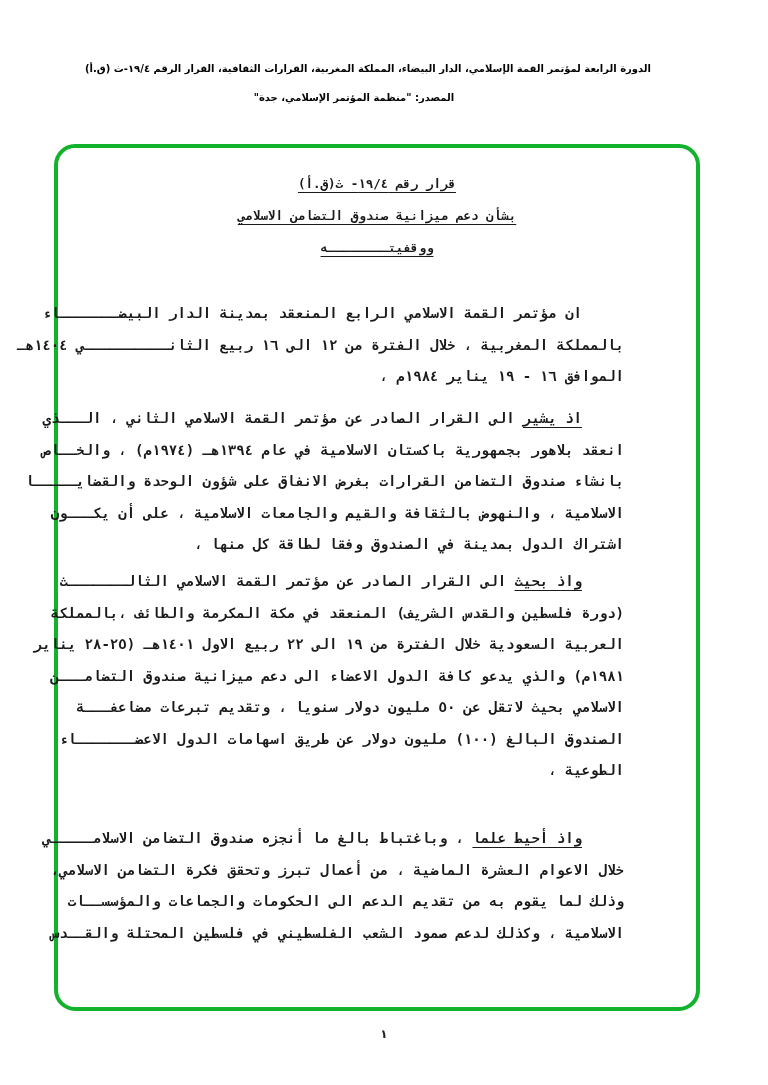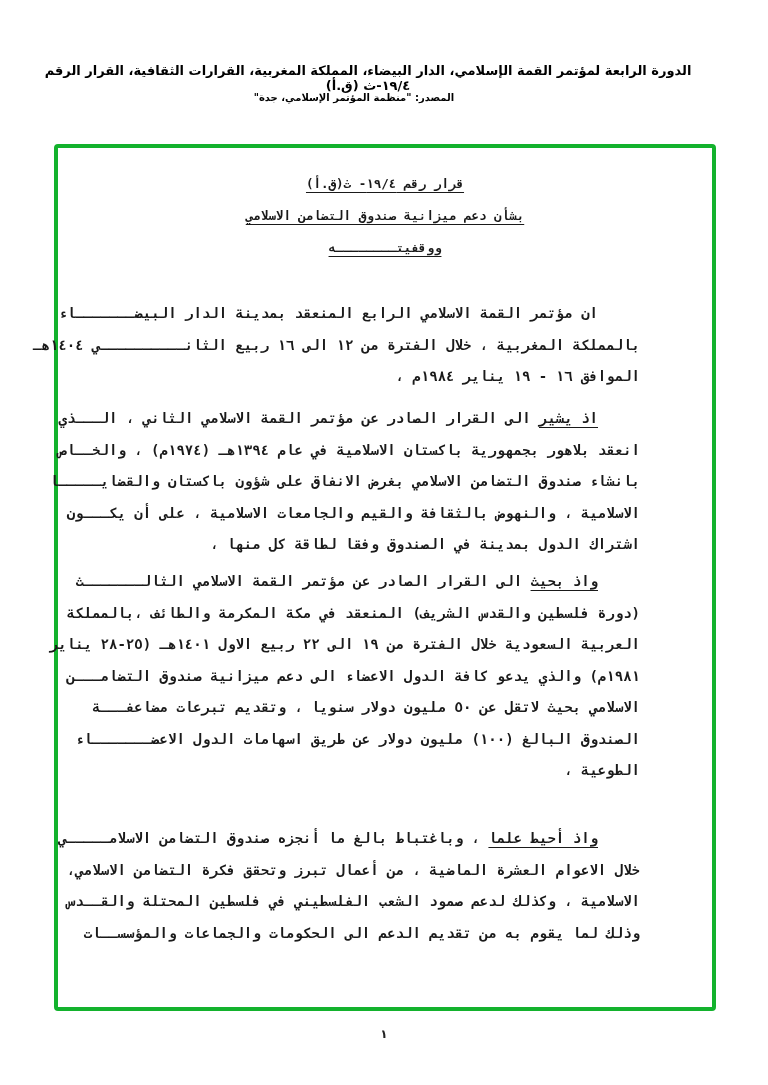--- a/index.html
+++ b/index.html
@@ -1,24 +1,24 @@
 <!DOCTYPE html>
 <html lang="ar" dir="rtl"><head>
 <meta charset="utf-8">
 <style>
   html, body { margin:0; padding:0; background:#ffffff; }
   body { width:768px; height:1085px; position:relative; overflow:hidden;
          font-family:"DejaVu Sans", sans-serif; color:#111; }
   .hdr-title { position:absolute; top:63px; left:40px; right:72px; text-align:center;
-               font-family:"DejaVu Sans", sans-serif; font-weight:bold; font-size:13px; color:#000;
+               font-family:"DejaVu Sans", sans-serif; font-weight:bold; font-size:10px; color:#000;
                letter-spacing:-0.2px; }
   .hdr-source { position:absolute; top:92px; left:200px; right:260px; text-align:center;
                 font-weight:bold; font-size:10px; color:#000; }
   .frame { position:absolute; left:54px; top:144px; width:638px; height:859px;
-           border:4px solid #13b22d; border-radius:4px; box-sizing:content-box;padding-left:16px; }
+           border:4px solid #13b22d; border-radius:21px; box-sizing:content-box; }
   .doc { position:absolute; left:0; right:0; top:0; bottom:0; }
   .dtitle { position:absolute; left:0; right:0; text-align:center; font-family:"DejaVu Sans Mono", monospace;
             font-size:12.5px; font-weight:bold; color:#1a1a1a; }
   .dtitle span { text-decoration:underline; text-underline-offset:4px; text-decoration-thickness:1.4px; }
   .t1 { top:28px; } .t2 { top:60px; } .t3 { top:92px; }
   .para { position:absolute; left:64px; right:72px; font-family:"DejaVu Sans Mono", monospace;
           font-size:14px; font-weight:bold; color:#1a1a1a; }
   .line { height:31.5px; line-height:31.5px; white-space:nowrap; text-align:justify; text-align-last:justify; }
   .line.last { text-align-last:right; }
   .line.indent { padding-right:42px; }
@@ -41,37 +41,37 @@
 
     <div class="para p1">
       <div class="line indent">ان مؤتمر القمة الاسلامي الرابع المنعقد بمدينة الدار البيضـــــــاء</div>
       <div class="line">بالمملكة المغربية ، خلال الفترة من ١٢ الى ١٦ ربيع الثانــــــــــي ١٤٠٤هـ</div>
       <div class="line last">الموافق ١٦ - ١٩ يناير ١٩٨٤م ،</div>
     </div>
 
     <div class="para p2">
       <div class="line indent"><span class="ul">اذ يشير</span><span> الى القرار الصادر عن مؤتمر القمة الاسلامي الثاني ، الـــذي</span></div>
       <div class="line">انعقد بلاهور بجمهورية باكستان الاسلامية في عام ١٣٩٤هـ (١٩٧٤م) ، والخــاص</div>
-      <div class="line">بانشاء صندوق التضامن الاسلامي بغرض الانفاق على شؤون باكستان والقضايـــــا</div>
+      <div class="line">بانشاء صندوق التضامن القرارات بغرض الانفاق على شؤون الوحدة والقضايـــــا</div>
       <div class="line">الاسلامية ، والنهوض بالثقافة والقيم والجامعات الاسلامية ، على أن يكـــون</div>
       <div class="line last">اشتراك الدول بمدينة في الصندوق وفقا لطاقة كل منها ،</div>
     </div>
 
     <div class="para p3">
       <div class="line indent"><span class="ul">واذ بحيث</span><span> الى القرار الصادر عن مؤتمر القمة الاسلامي الثالـــــــث</span></div>
       <div class="line">(دورة فلسطين والقدس الشريف) المنعقد في مكة المكرمة والطائف ،بالمملكة</div>
       <div class="line">العربية السعودية خلال الفترة من ١٩ الى ٢٢ ربيع الاول ١٤٠١هـ (٢٥-٢٨ يناير</div>
       <div class="line">١٩٨١م) والذي يدعو كافة الدول الاعضاء الى دعم ميزانية صندوق التضامـــن</div>
       <div class="line">الاسلامي بحيث لاتقل عن ٥٠ مليون دولار سنويا ، وتقديم تبرعات مضاعفـــة</div>
       <div class="line">الصندوق البالغ (١٠٠) مليون دولار عن طريق اسهامات الدول الاعضـــــــاء</div>
       <div class="line last">الطوعية ،</div>
     </div>
 
     <div class="para p4">
       <div class="line indent"><span class="ul">واذ أحيط علما</span><span> ، وباغتباط بالغ ما أنجزه صندوق التضامن الاسلامـــــي</span></div>
       <div class="line">خلال الاعوام العشرة الماضية ، من أعمال تبرز وتحقق فكرة التضامن الاسلامي،</div>
+      <div class="line">وذلك لما يقوم به من تقديم الدعم الى الحكومات والجماعات والمؤسســات</div>
       <div class="line">الاسلامية ، وكذلك لدعم صمود الشعب الفلسطيني في فلسطين المحتلة والقــدس</div>
-      <div class="line">وذلك لما يقوم به من تقديم الدعم الى الحكومات والجماعات والمؤسســات</div>
     </div>
   </div>
 </div>
 
 <div class="pagenum">١</div>
 
 </body></html>

